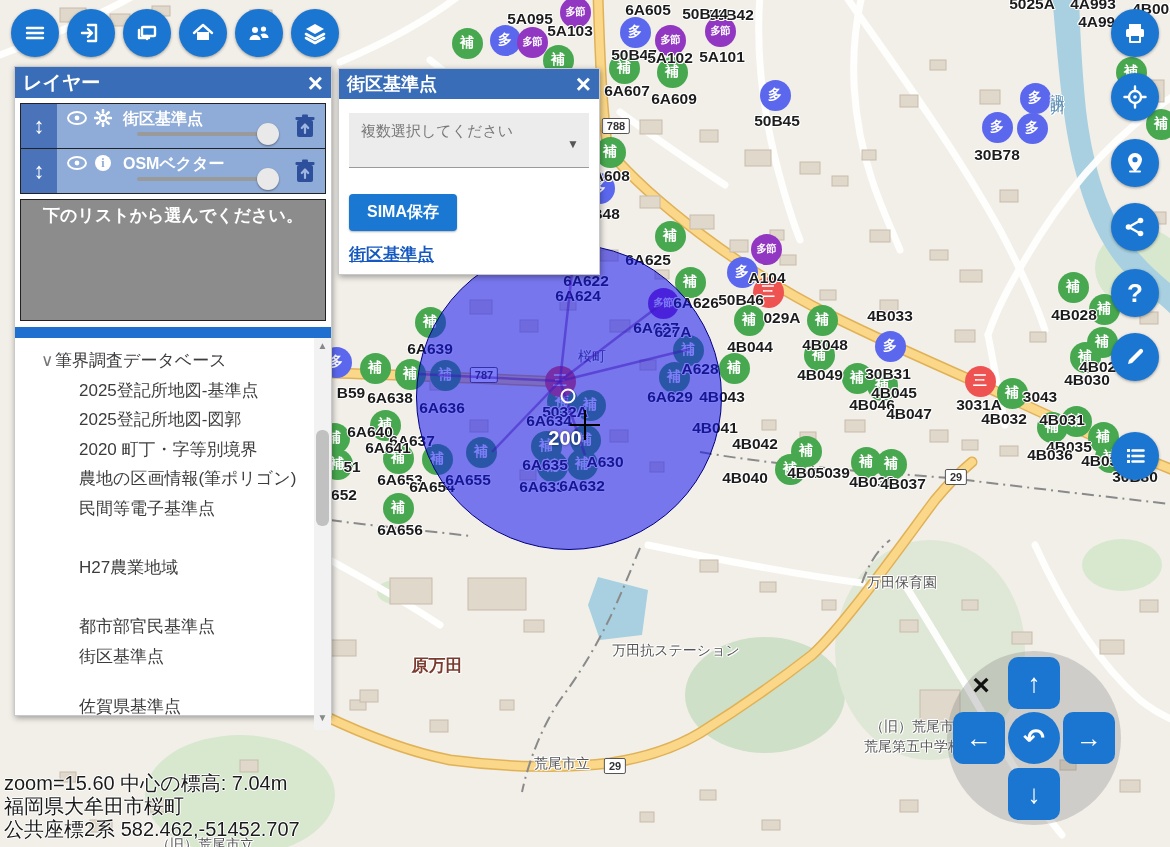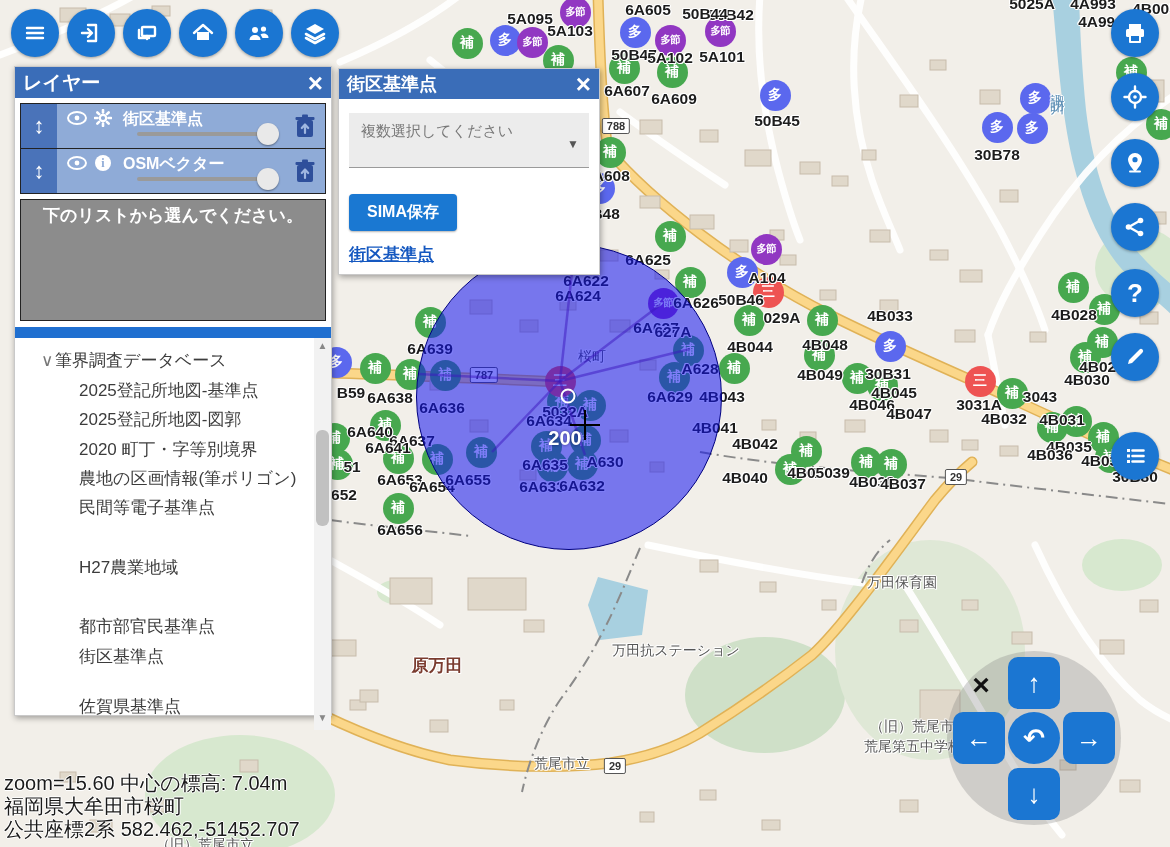--- a/index.html
+++ b/index.html
@@ -566,21 +566,21 @@
         </div>
       </div>
     </div>
   <div class="hintbox">下のリストから選んでください。</div>
   <div class="bluebar"></div>
   <div class="treelist" id="treelist">
       <div class="tree-item" style="top: 337px; padding-left: 50px; margin-top: 17px;"><span class="exp"></span><span>佐賀県基準点</span></div>
       <div class="tree-item" style="top: 304px; padding-left: 50px;"><span class="exp"></span><span>街区基準点</span></div>
       <div class="tree-item" style="top: 274.4px; padding-left: 50px;"><span class="exp"></span><span>都市部官民基準点</span></div>
       <div class="tree-item" style="top: 215.2px; padding-left: 50px;"><span class="exp"></span><span>H27農業地域</span></div>
-      <div class="tree-item" style="top: 156px; padding-left: 50px; font-family: Liberation Mono, monospace;"><span class="exp"></span><span>民間等電子基準点</span></div>
+      <div class="tree-item" style="top: 156px; padding-left: 50px;"><span class="exp"></span><span>民間等電子基準点</span></div>
       <div class="tree-item" style="top: 126.4px; padding-left: 50px;"><span class="exp"></span><span>農地の区画情報(筆ポリゴン)</span></div>
       <div class="tree-item" style="top: 96.8px; padding-left: 50px;"><span class="exp"></span><span>2020 町丁・字等別境界</span></div>
       <div class="tree-item" style="top: 67.2px; padding-left: 50px;"><span class="exp"></span><span>2025登記所地図-図郭</span></div>
       <div class="tree-item" style="top: 37.6px; padding-left: 50px;"><span class="exp"></span><span>2025登記所地図-基準点</span></div>
       <div class="tree-item" style="top: 8px; padding-left: 26px;"><span class="exp">∨</span><span>筆界調査データベース</span></div>
     <div class="vscroll">
       <div class="up">▲</div>
       <div class="thumb"></div>
       <div class="dn">▼</div>
     </div>

